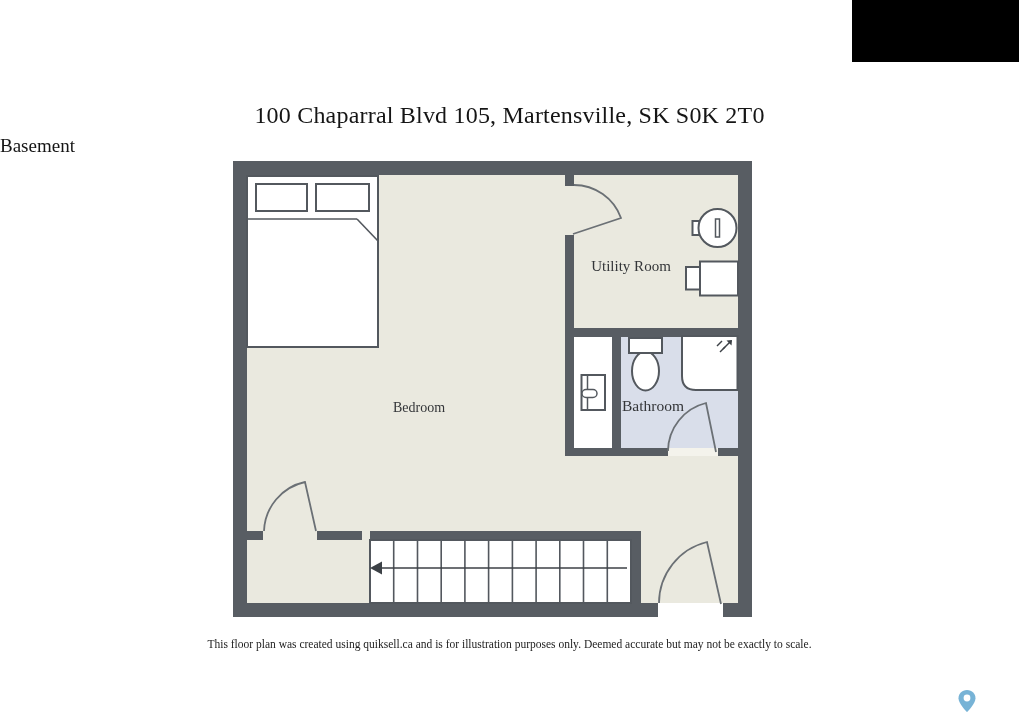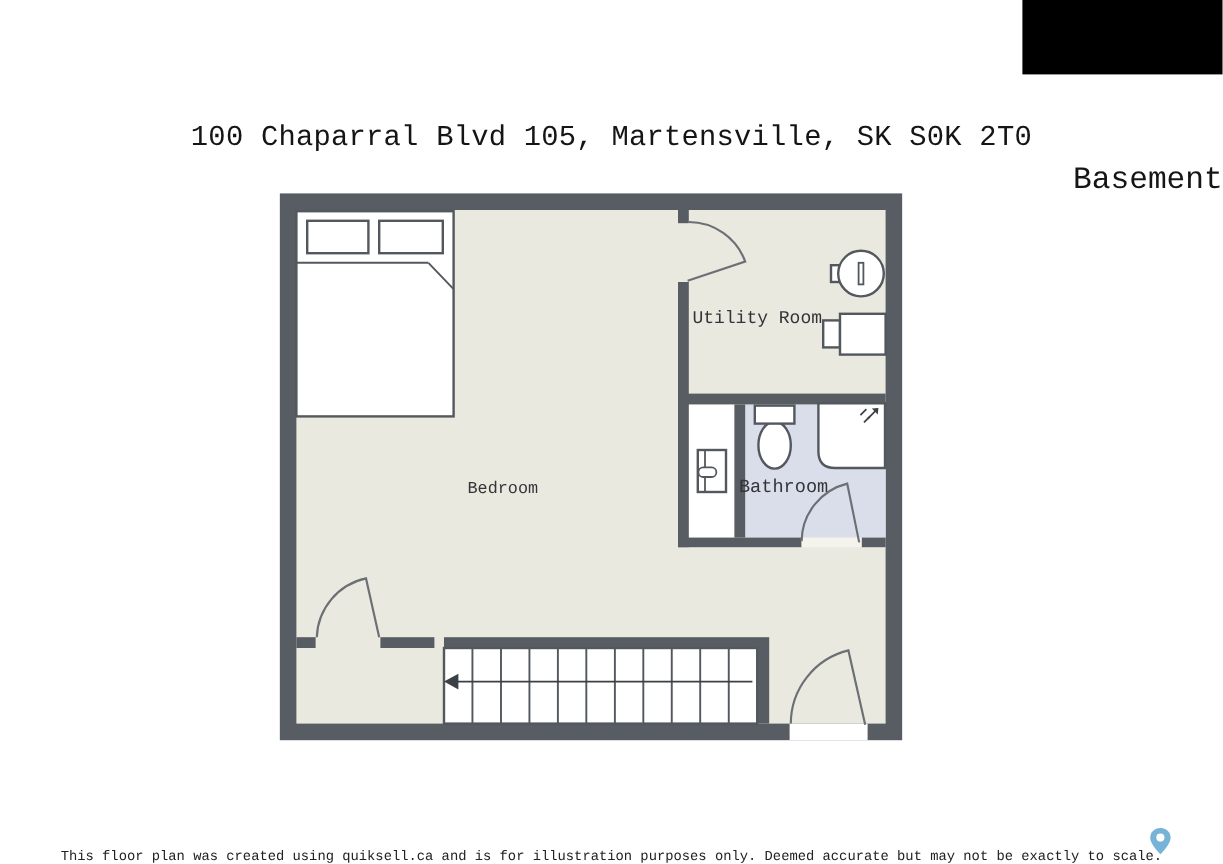--- a/index.html
+++ b/index.html
@@ -1,28 +1,28 @@
 <!DOCTYPE html>
 <html><head>
 <meta charset="utf-8">
 <style>
   html,body{margin:0;padding:0;background:#fff;}
   .page{position:relative;width:1019px;height:720px;background:#ffffff;overflow:hidden;
-        font-family:Liberation Mono, monospace;}
+        font-family:Liberation Serif, serif;}
   .title{position:absolute;top:102px;left:0;width:1019px;text-align:center;
          font-size:24px;color:#151515;letter-spacing:0.2px;}
-  .subtitle{position:absolute;top:135px;left:0;width:1019px;text-align:right;
-            font-size:26px;color:#151515;}
+  .subtitle{position:absolute;top:135px;left:0;width:1019px;text-align:left;
+            font-size:19px;color:#151515;}
   .plan{position:absolute;left:233px;top:161px;width:519px;height:456px;}
   .room-label{position:absolute;transform:translate(-50%,-50%);color:#333538;
               white-space:nowrap;}
   .lbl-bedroom{left:419px;top:408px;font-size:14px;}
   .lbl-utility{left:631px;top:266px;font-size:15px;}
   .lbl-bathroom{left:653px;top:406px;font-size:15.5px;text-align:right;}
-  .footer{position:absolute;top:708px;left:0;width:1019px;text-align:center;
+  .footer{position:absolute;top:638px;left:0;width:1019px;text-align:center;
           font-size:11.5px;color:#222;}
   .black-box{position:absolute;left:852px;top:0;width:167px;height:62px;background:#000;}
   .pin{position:absolute;left:957px;top:689px;width:20px;height:24px;}
 </style>
 </head>
 <body>
 
 <div class="page">
 
   <div class="title">100 Chaparral Blvd 105, Martensville, SK S0K 2T0</div>

